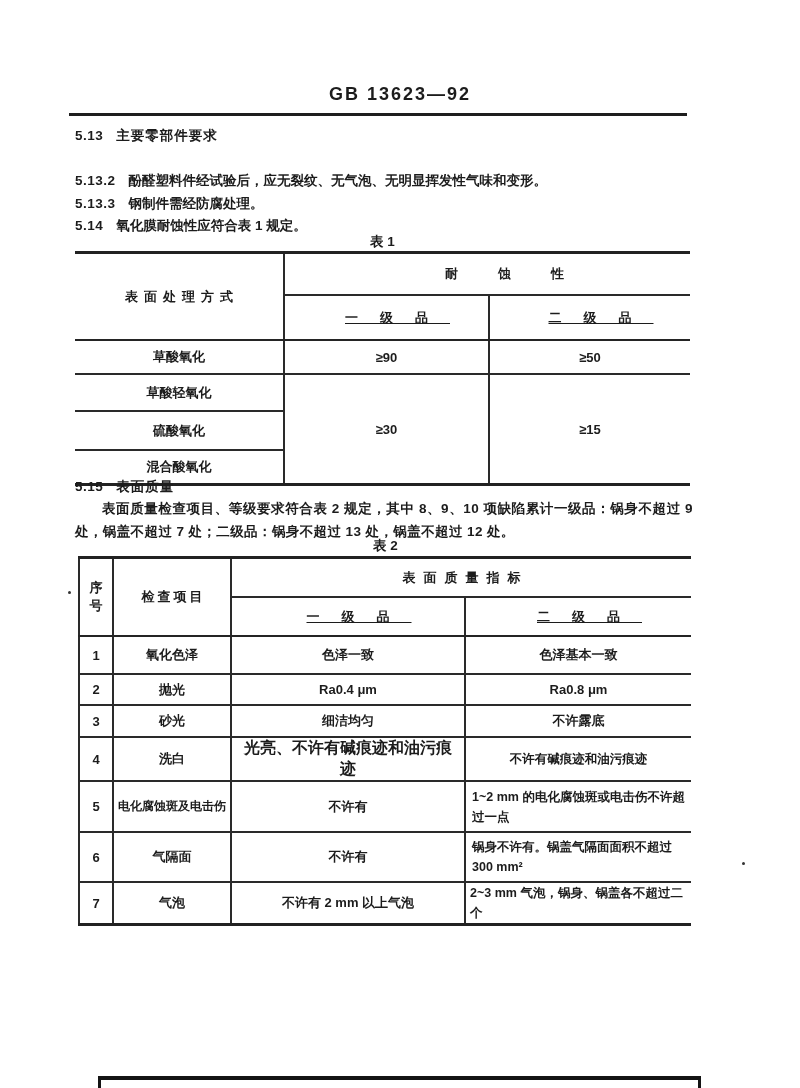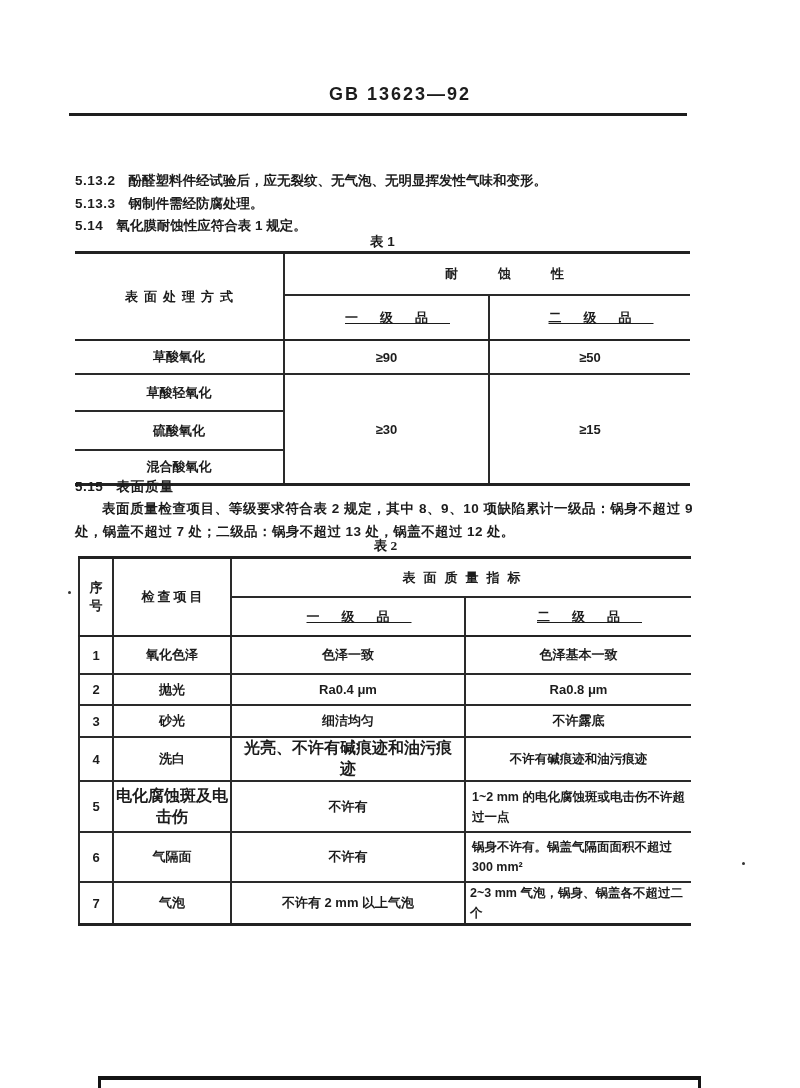--- a/index.html
+++ b/index.html
@@ -38,20 +38,23 @@
     border-top:4px solid #141414;border-left:3px solid #141414;border-right:3px solid #141414;}
 </style>
 </head>
 <body>
 
 <div class="page">
 
   <div class="abs doc-no">GB 13623—92</div>
   <div class="abs head-rule"></div>
 
+  <div class="abs clause" style="top:127px;">
+    <span class="num">5.13</span><span class="head">主要零部件要求</span>
+  </div>
   <div class="abs clause" style="top:172px;">
     <span class="num">5.13.2</span><span>酚醛塑料件经试验后，应无裂纹、无气泡、无明显挥发性气味和变形。</span>
   </div>
   <div class="abs clause" style="top:195px;">
     <span class="num">5.13.3</span><span>钢制件需经防腐处理。</span>
   </div>
   <div class="abs clause" style="top:217px;">
     <span class="num">5.14</span><span>氧化膜耐蚀性应符合表 1 规定。</span>
   </div>
 
@@ -89,21 +92,21 @@
       <td class="br2 bb3" style="height:32px;">混合酸氧化</td>
     </tr>
   </tbody>
     </table>
 
   <div class="abs clause" style="top:478px;">
     <span class="num">5.15</span><span class="head">表面质量</span>
   </div>
   <div class="abs para" style="top:498px;">表面质量检查项目、等级要求符合表 2 规定，其中 8、9、10 项缺陷累计一级品：锅身不超过 9 处，锅盖不超过 7 处；二级品：锅身不超过 13 处，锅盖不超过 12 处。</div>
 
-  <div class="abs caption" style="left:78px;top:537px;font-family:Liberation Serif, serif;">表 2</div>
+  <div class="abs caption" style="left:78px;top:537px;">表 2</div>
 
   <div class="abs speck" style="left:68px;top:591px;"></div>
   <div class="abs speck" style="left:742px;top:862px;"></div>
 
   <table class="abs" style="left:78px;top:556px;width:612px;">
     <colgroup>
         <col style="width:34px">
         <col style="width:118px">
         <col style="width:234px">
         <col style="width:226px">
@@ -137,21 +140,21 @@
       <td class="bb2 bl2">不许露底</td>
     </tr>
     <tr>
       <td class="bl2 br2 bb2" style="height:33px;">4</td>
       <td class="br2 bb2">洗白</td>
       <td class="bb2" style="font-size:16px;">光亮、不许有碱痕迹和油污痕迹</td>
       <td class="bb2 bl2" style="font-size:12.5px;">不许有碱痕迹和油污痕迹</td>
     </tr>
     <tr>
       <td class="bl2 br2 bb2" style="height:49px;">5</td>
-      <td class="br2 bb2" style="font-size:16px;padding:0 2px;">电化腐蚀斑及电击伤</td>
+      <td class="br2 bb2" style="font-size:12px;padding:0 2px;">电化腐蚀斑及电击伤</td>
       <td class="bb2">不许有</td>
       <td class="bb2 bl2 cell-left">1~2 mm 的电化腐蚀斑或电击伤不许超过一点</td>
     </tr>
     <tr>
       <td class="bl2 br2 bb2" style="height:48px;">6</td>
       <td class="br2 bb2">气隔面</td>
       <td class="bb2">不许有</td>
       <td class="bb2 bl2 cell-left">锅身不许有。锅盖气隔面面积不超过 300 mm²</td>
     </tr>
     <tr>

